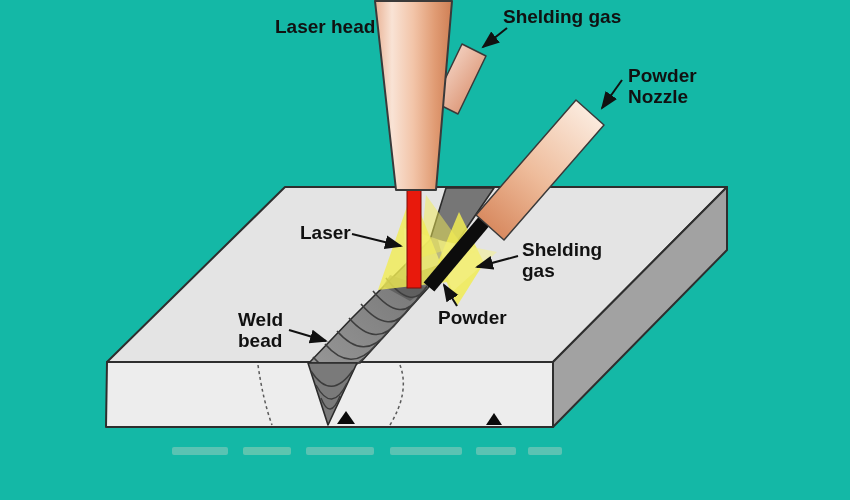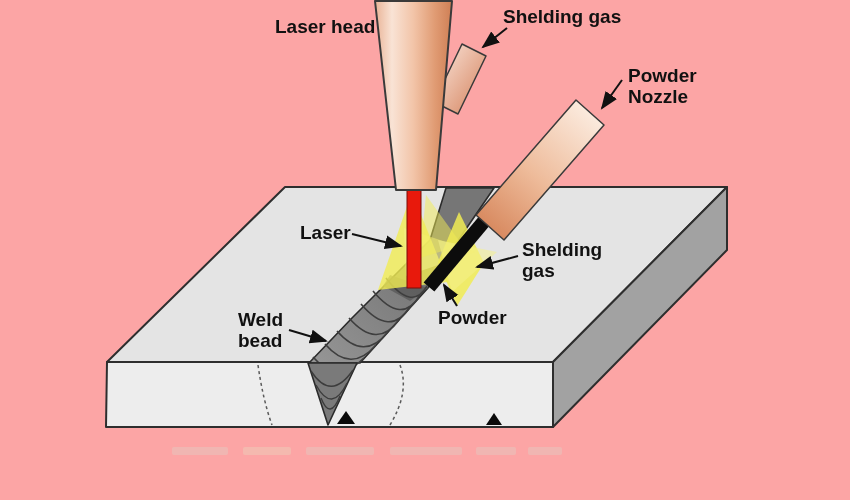--- a/index.html
+++ b/index.html
@@ -1,16 +1,16 @@
 <!DOCTYPE html>
 <html><head>
 <meta charset="utf-8">
 <style>
   html,body{margin:0;padding:0;background:#ffffff;}
-  .stage{position:relative;width:850px;height:500px;background:#fca5a5;overflow:hidden;}
+  .stage{position:relative;width:850px;height:500px;background:#14b8a6;overflow:hidden;}
   svg{display:block;}
   text.lbl{font-family:"Liberation Sans",sans-serif;font-weight:bold;font-size:19px;fill:#111111;}
 </style>
 </head>
 <body>
 
 <div class="stage">
 <svg width="850" height="500" viewBox="0 0 850 500">
   <defs>
     <marker id="arrow" markerWidth="10" markerHeight="8" refX="8" refY="3.5" orient="auto">

